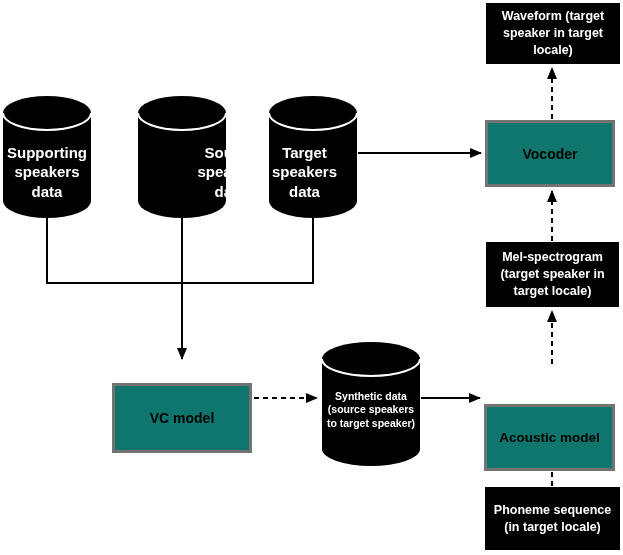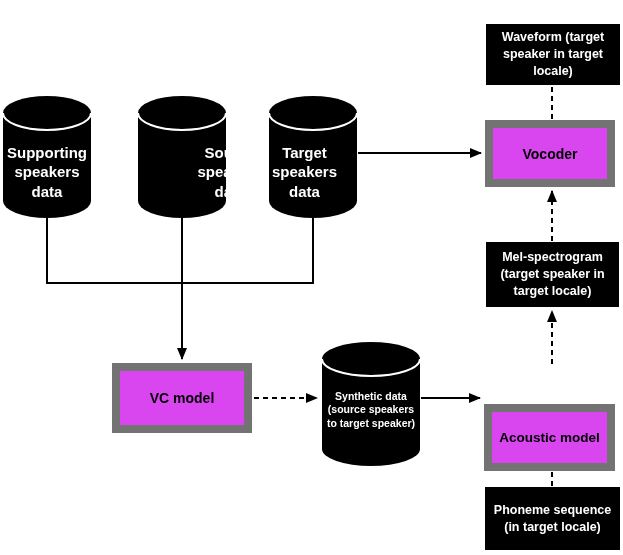--- a/index.html
+++ b/index.html
@@ -16,22 +16,22 @@
     display:flex;align-items:center;justify-content:center;
     text-align:center;font-weight:700;
     box-sizing:border-box;
   }
   .black-box{
     background:#000000;color:#ffffff;
     font-size:12.5px;line-height:1.35;
     padding:2px 4px;
   }
   .orange-box{
-    background:#d946ef;color:#000000;
-    border:8px solid #737373;
+    background:#0f766e;color:#000000;
+    border:3px solid #737373;
     font-size:14px;
   }
   .cyl-label{
     position:absolute;
     display:flex;align-items:center;justify-content:center;
     text-align:center;font-weight:700;color:#ffffff;
     font-size:15px;line-height:1.3;
   }
   .cyl-label.small{font-size:10.5px;line-height:1.25;}
 </style>
@@ -79,21 +79,21 @@
     <path d="M552,364 V311" stroke="#000000" stroke-width="2" fill="none" stroke-dasharray="5 4" marker-end="url(#arrow)"></path>
     <path d="M552,241 V191" stroke="#000000" stroke-width="2" fill="none" stroke-dasharray="5 4" marker-end="url(#arrow)"></path>
     <path d="M552,119 V68" stroke="#000000" stroke-width="2" fill="none" stroke-dasharray="5 4" marker-end="url(#arrow)"></path>
   </svg>
 
   <div class="cyl-label" style="left:3px;top:132px;width:88px;height:80px;">Supporting speakers data</div>
   <div class="cyl-label" style="left:138px;top:132px;width:88px;height:80px;margin-left:48px;">Source speakers data</div>
   <div class="cyl-label" style="left:269px;top:132px;width:71px;height:80px;">Target speakers data</div>
   <div class="cyl-label small" style="left:323px;top:378px;width:96px;height:64px;">Synthetic data (source speakers to target speaker)</div>
 
-  <div class="node black-box" style="left:486px;top:3px;width:134px;height:61px;margin-top:21px;">Waveform (target speaker in target locale)</div>
+  <div class="node black-box" style="left:486px;top:3px;width:134px;height:61px;">Waveform (target speaker in target locale)</div>
   <div class="node black-box" style="left:486px;top:242px;width:133px;height:65px;">Mel-spectrogram (target speaker in target locale)</div>
   <div class="node black-box" style="left:485px;top:487px;width:135px;height:63px;">Phoneme sequence (in target locale)</div>
 
   <div class="node orange-box" style="left:485px;top:120px;width:130px;height:67px;">Vocoder</div>
-  <div class="node orange-box" style="left:112px;top:363px;width:140px;height:70px;">VC model</div>
+  <div class="node orange-box" style="left:112px;top:383px;width:140px;height:70px;">VC model</div>
   <div class="node orange-box" style="left:484px;top:365px;width:131px;height:67px;font-size:13.5px;margin-top:39px;">Acoustic model</div>
 
 </div>
 
 </body></html>

